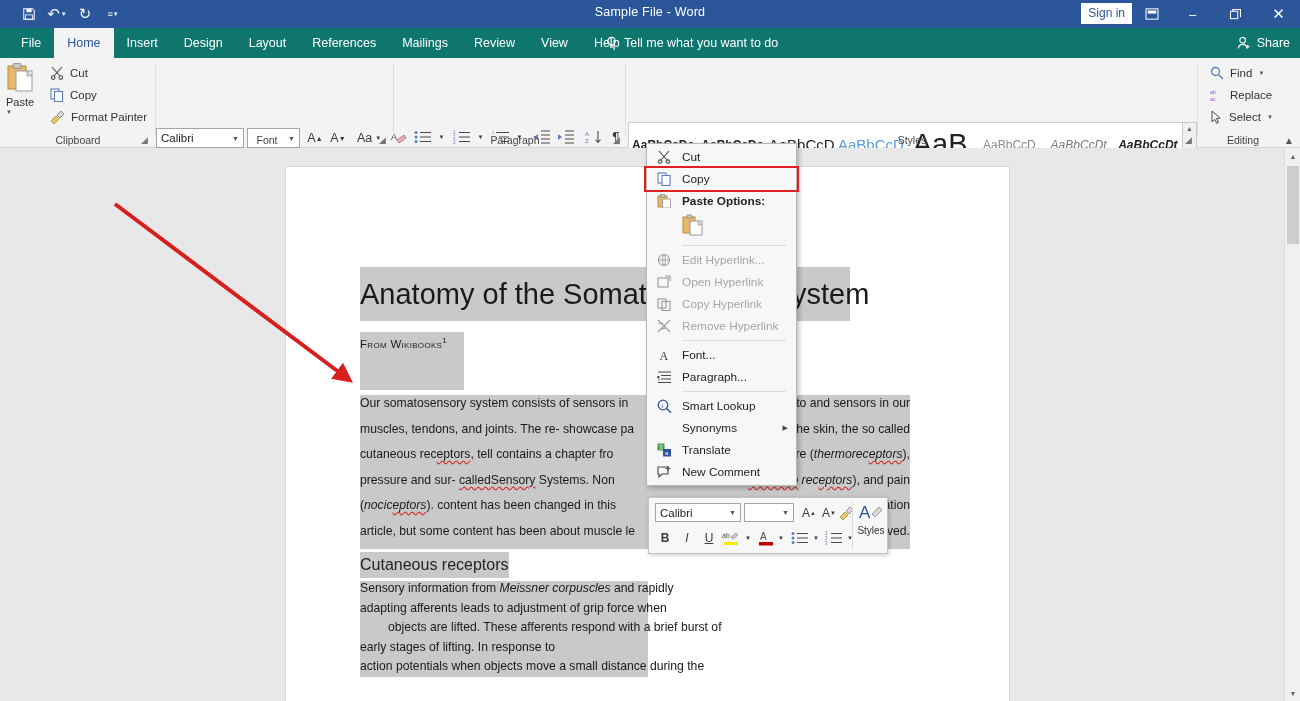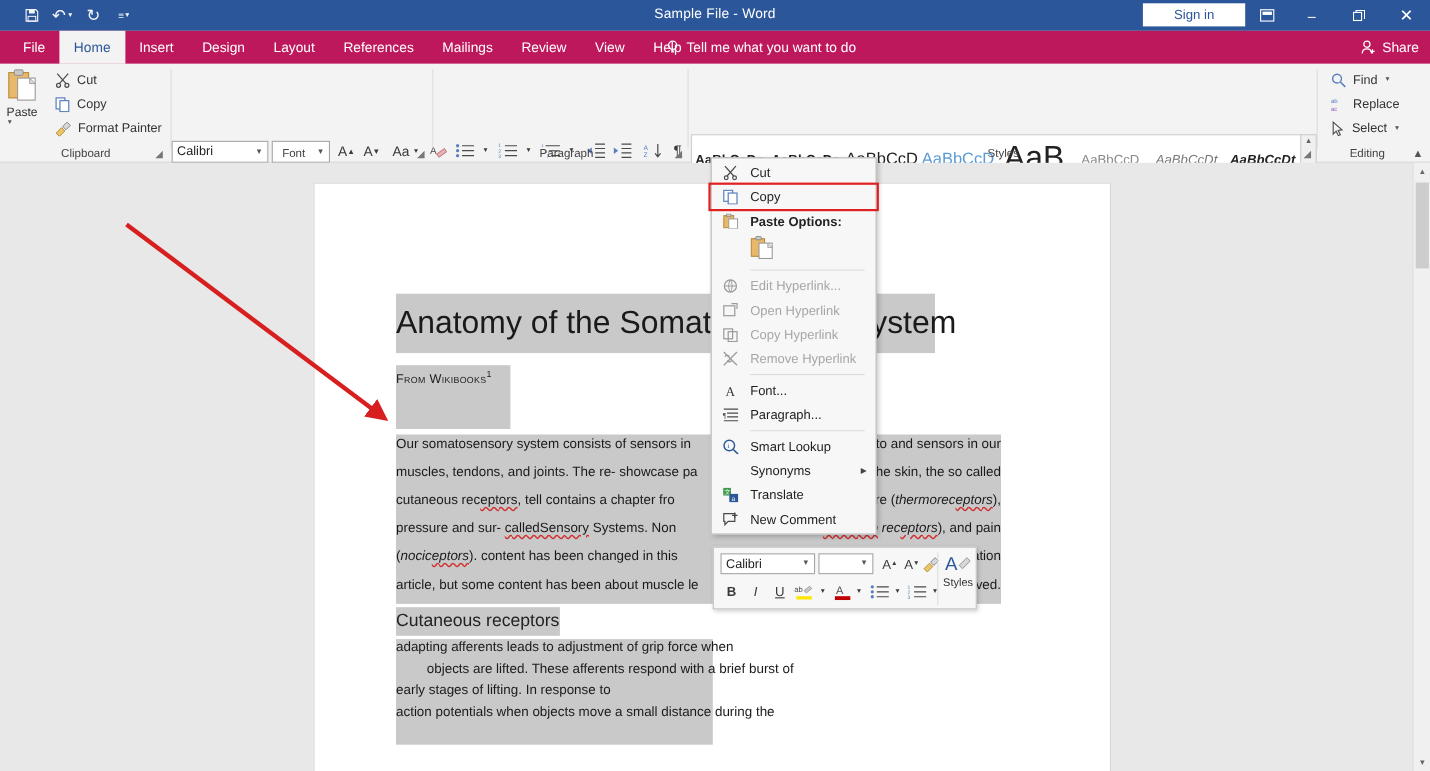--- a/index.html
+++ b/index.html
@@ -21,33 +21,33 @@
     width: 26px; height: 22px; display: flex; align-items: center; justify-content: center;
     color: #fff; font-size: 13px; opacity: .95;
   }
   .win-title {
     position: absolute; left: 0; width: 1300px; top: 5px; text-align: center;
     font-size: 12.5px; color: #fff; letter-spacing: .2px;
   }
   .signin {
     position: absolute; right: 168px; top: 3px;
     background: #fff; color: #2b579a; font-size: 12px;
-    padding: 3px 28px 4px; line-height: 14px;
+    padding: 3px 7px 4px; line-height: 14px;
   }
   .wbtns { position: absolute; right: 0; top: 0; display: flex; height: 28px; }
   .wbtn {
     width: 43px; height: 28px; display: flex; align-items: center; justify-content: center;
     color: #fff; font-size: 13px;
   }
   .wbtn.ribbonopt { width: 38px; }
 
   
   .tabsrow {
     position: absolute; top: 28px; left: 0; width: 1300px; height: 30px;
-    background: #be185d; color: #fff;
+    background: #0f766e; color: #fff;
   }
   .tabs { position: absolute; left: 8px; top: 0; display: flex; height: 30px; }
   .tab {
     display: flex; align-items: center; padding: 0 13px; height: 30px;
     font-size: 12.5px; color: #fff;
   }
   .tab.active { background: #f3f3f3; color: #2b579a; }
   .tellme {
     position: absolute; left: 605px; top: 0; height: 30px;
     display: flex; align-items: center; gap: 6px; font-size: 12.5px; color: #fff; justify-content: center;
@@ -584,20 +584,21 @@
           <div style="white-space: nowrap; text-align: right;">emperature (<i>thermorec<span class="squiggle">eptors</span></i>),</div>
           <div style="white-space: nowrap; text-align: right;"><i><span class="squiggle">mechano</span> rec<span class="squiggle">eptors</span></i>), and pain</div>
           <div style="white-space: nowrap; text-align: right;">es and joints provide information</div>
           <div style="white-space: nowrap; text-align: right;">moved.</div>
         </div>
 
       <div class="h2">Cutaneous receptors</div>
 
       <div class="para-hl" style="left:74px; top:414px; width:288px; height:96px;"></div>
       <div class="bodytext" id="para2" style="left:74px; top:412px; width:362px; line-height:19.5px; font-size:12.2px;">
+          <div style="white-space: nowrap;">Sensory information from <i>Meissner corpuscles</i> and rapidly</div>
           <div style="white-space: nowrap;">adapting afferents leads to adjustment of grip force when</div>
           <div style="white-space: nowrap; margin-left: 28px;">objects are lifted. These afferents respond with a brief burst of</div>
           <div style="white-space: nowrap;">early stages of lifting. In response to</div>
           <div style="white-space: nowrap;">action potentials when objects move a small distance during the</div>
         </div>
     </div>
   </div>
 
   <div class="vscroll">
     <div class="vs-arrow" style="top:0;">▲</div>

